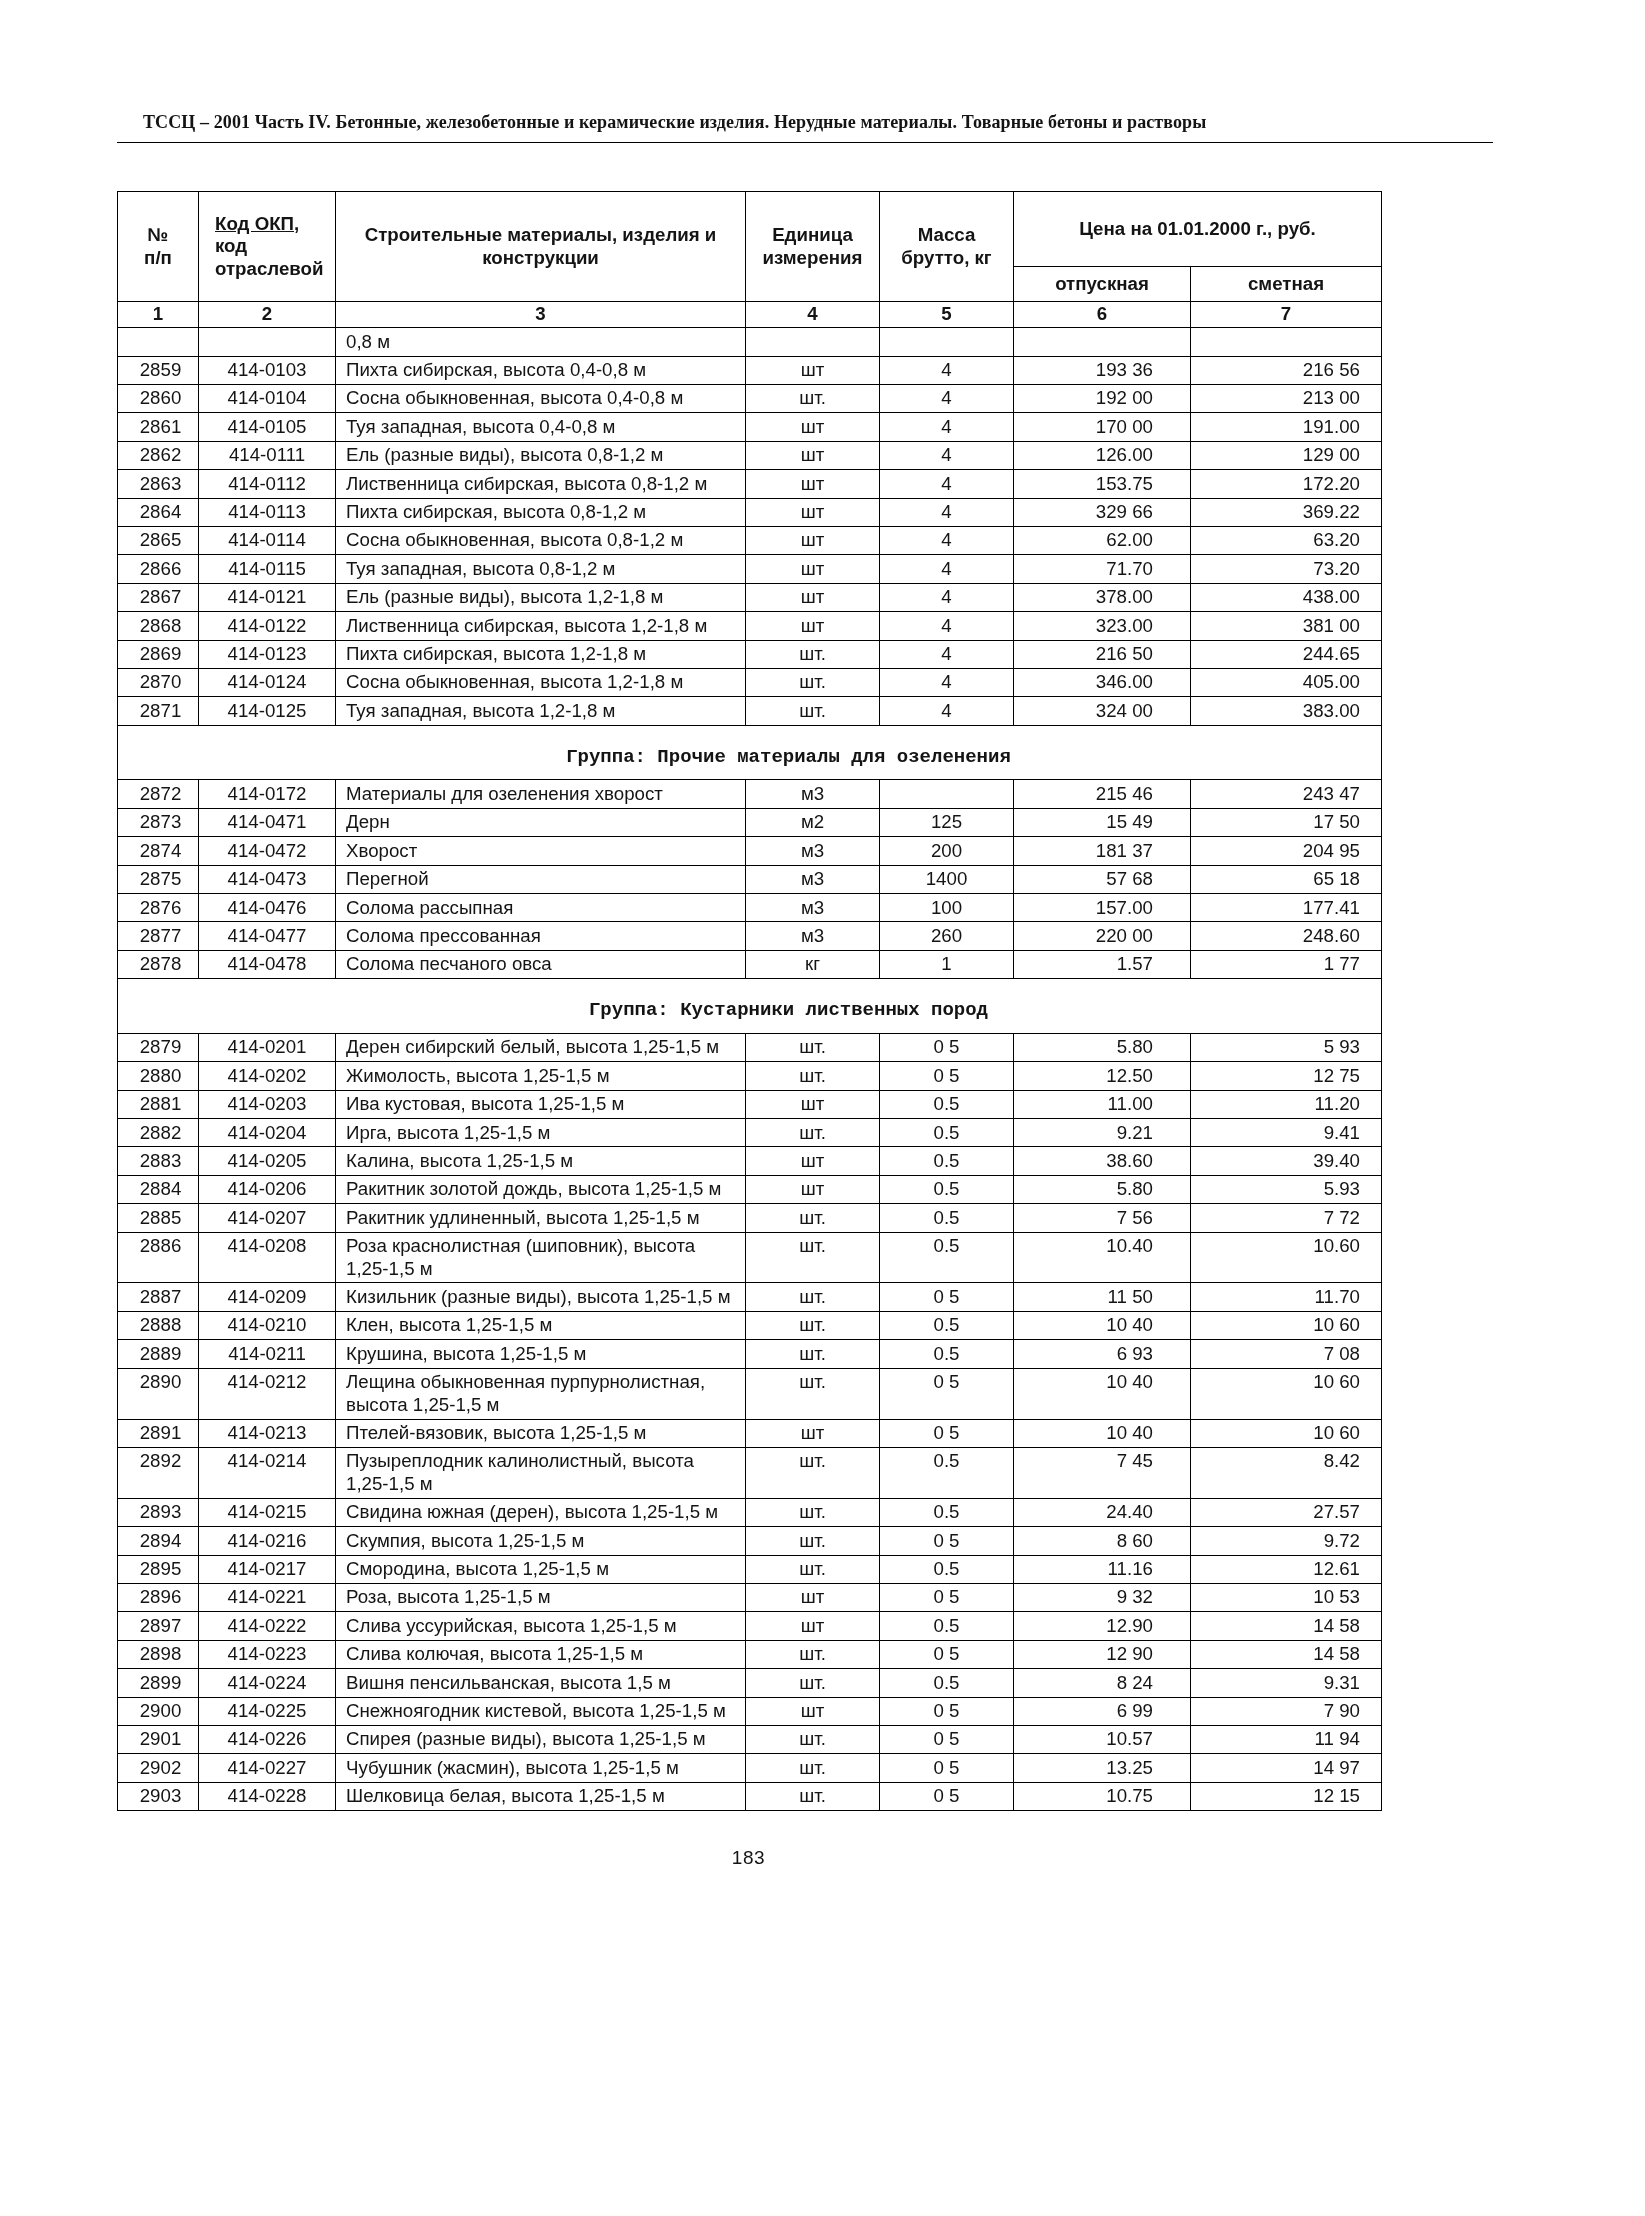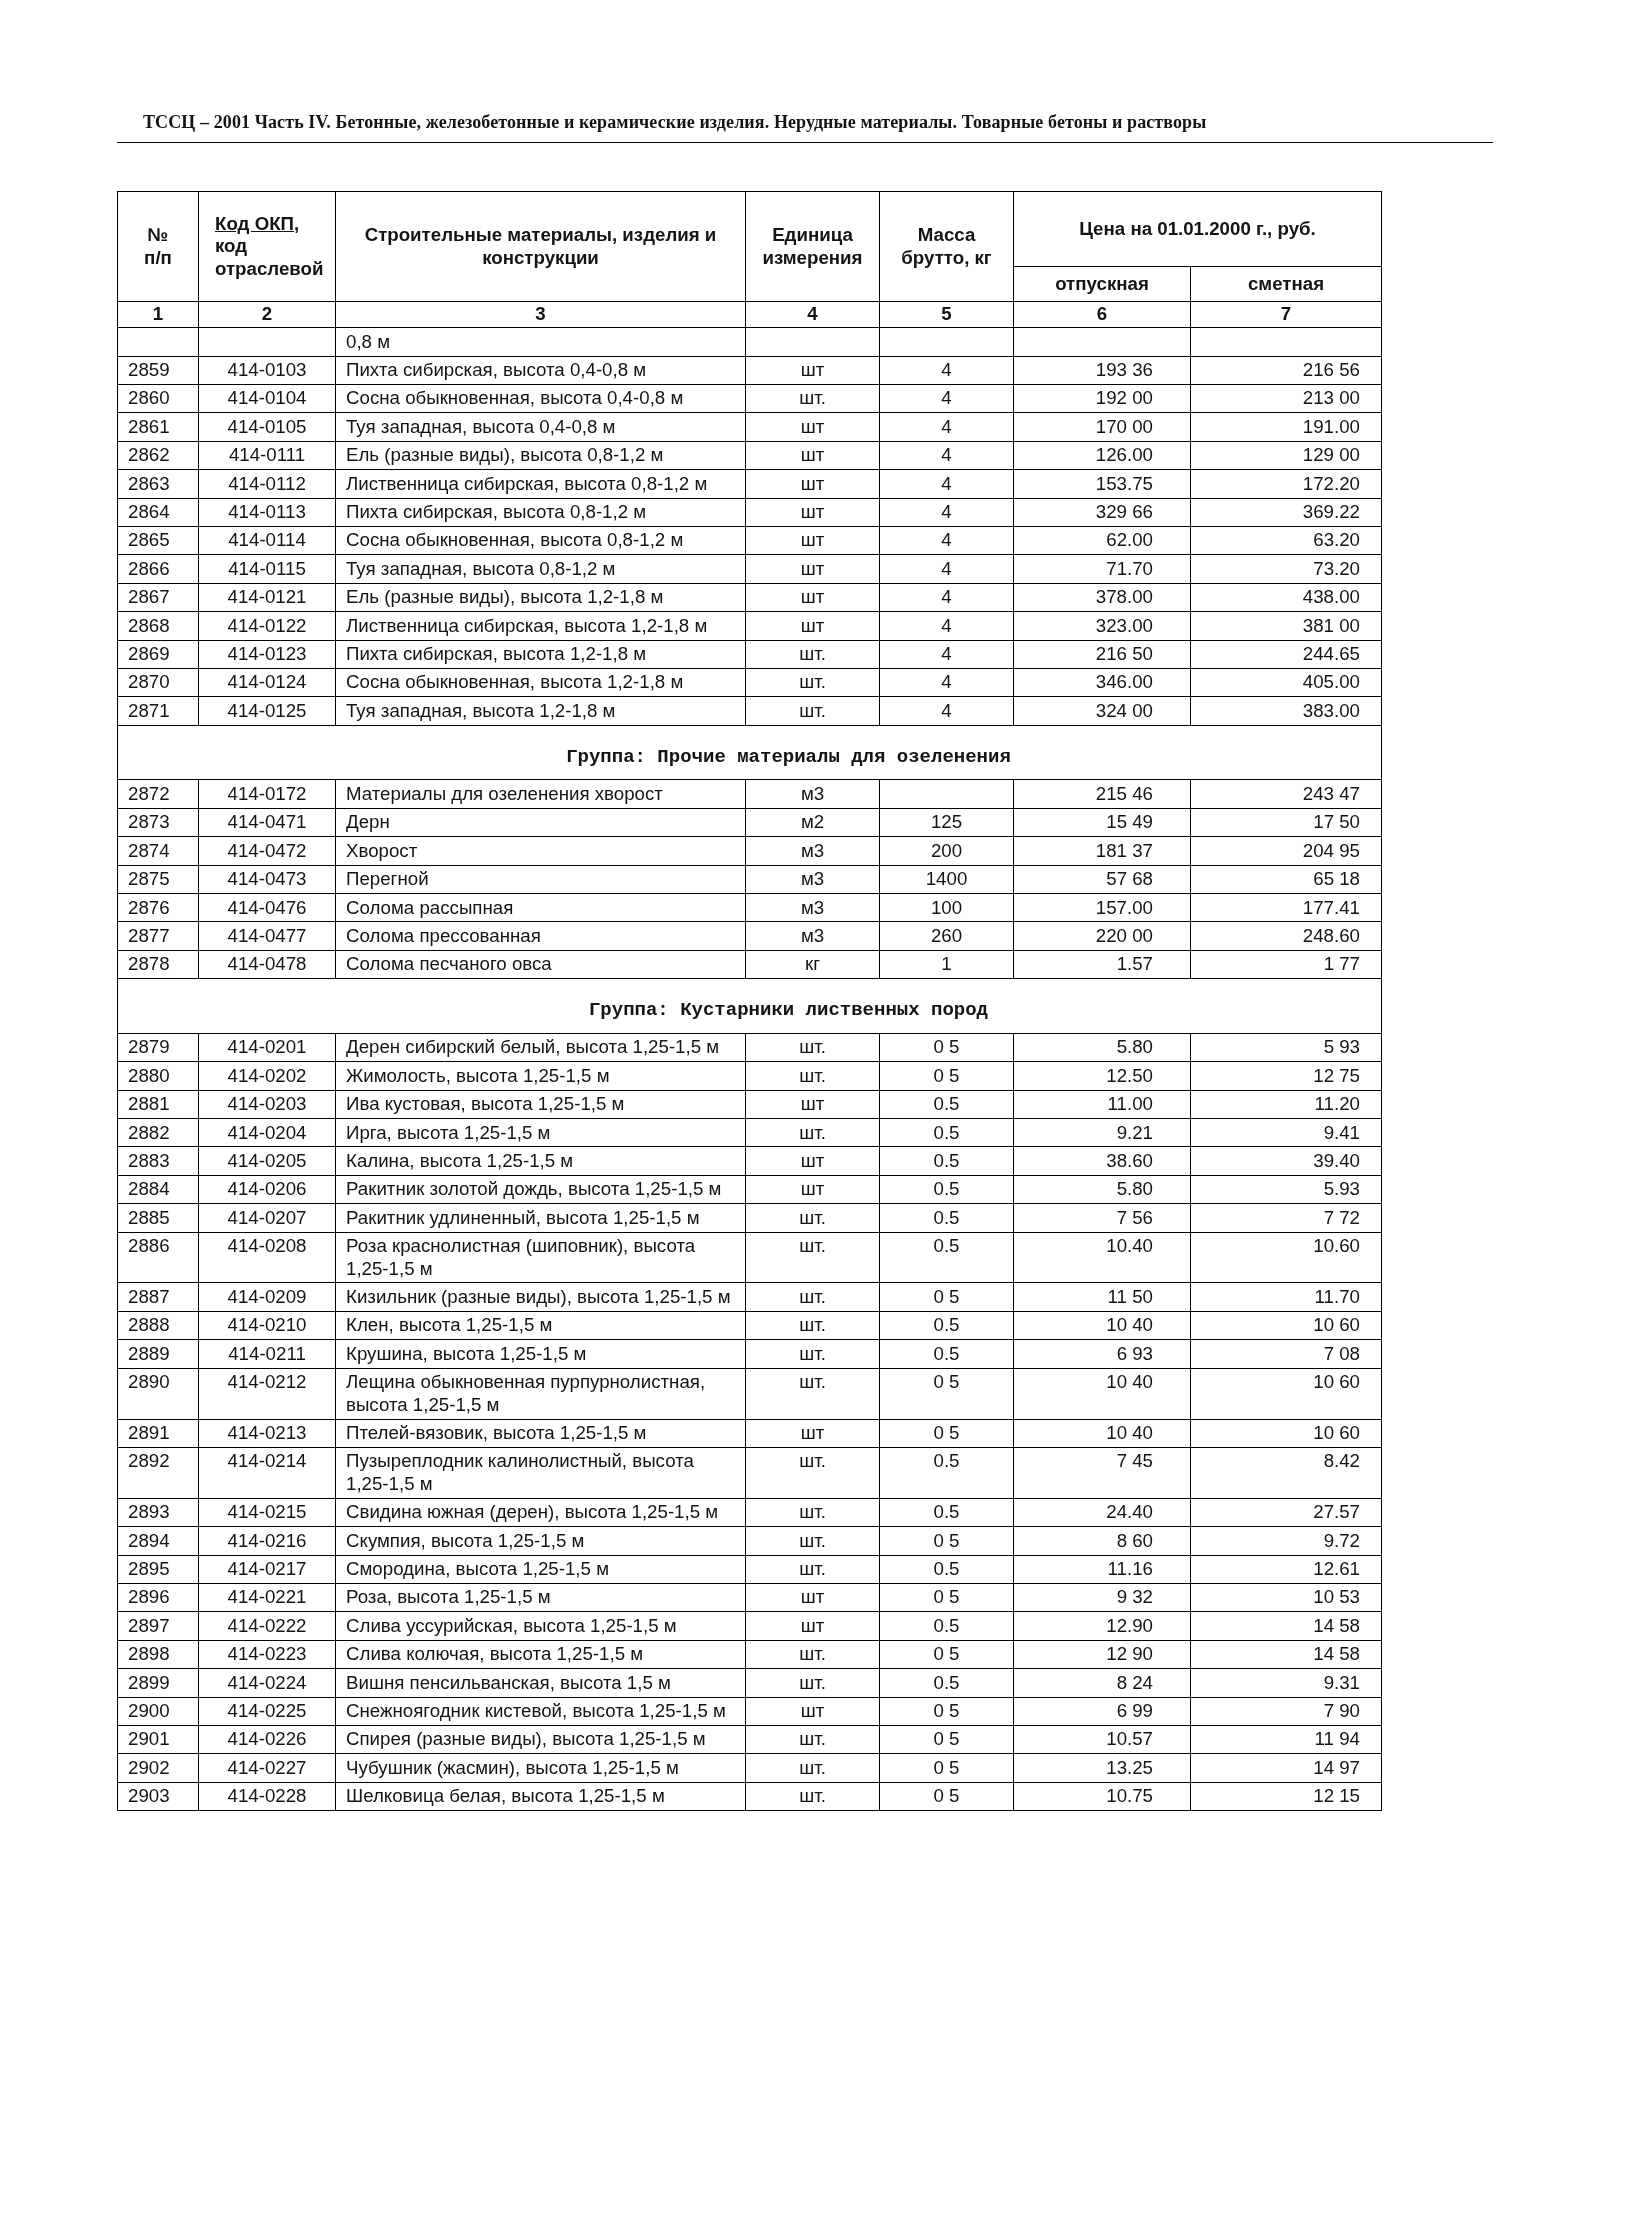--- a/index.html
+++ b/index.html
@@ -52,21 +52,21 @@
   .th-code { text-align: left; padding-left: 16px; vertical-align: middle; }
   .code-l1 { display: block; text-decoration: underline; }
   .code-l2 { display: block; }
   .pre { white-space: pre-line; }
   td {
     font-size: 18.7px;
     line-height: 22.4px;
     padding: 2.5px 5px;
     vertical-align: top;
   }
-  .c-num  { text-align: left; padding-left: 10px; margin-top: 44px; }
+  .c-num  { text-align: center; padding-left: 10px; margin-top: 44px; }
   .c-code { text-align: center; }
   .c-name { text-align: left; padding-left: 10px; padding-right: 11px; }
   .c-unit { text-align: center; }
   .c-mass { text-align: center; }
   .c-p1   { text-align: right; padding-right: 37px; }
   .c-p2   { text-align: right; padding-right: 21px; }
   .group-cell {
     font-weight: bold;
     font-size: 19px;
     text-align: center;
@@ -548,15 +548,16 @@
           <td class="c-code">414-0228</td>
           <td class="c-name">Шелковица белая, высота 1,25-1,5 м</td>
           <td class="c-unit">шт.</td>
           <td class="c-mass">0 5</td>
           <td class="c-p1">10.75</td>
           <td class="c-p2">12 15</td>
         </tr>
       </tbody>
   </table>
 
+  <div class="page-number">183</div>
 
 </div>
 
 
 </body></html>

